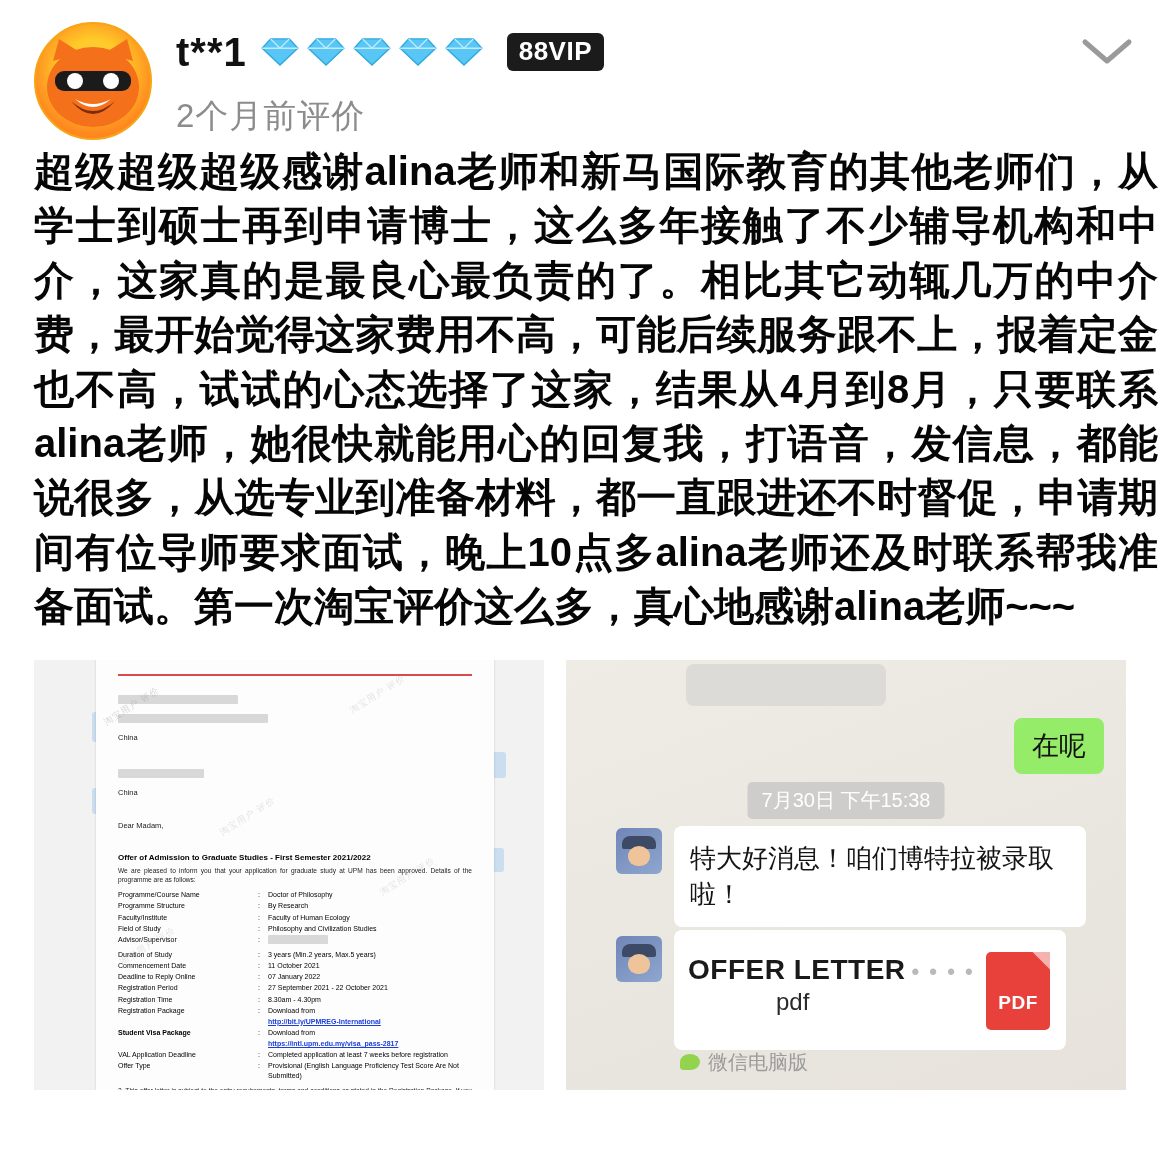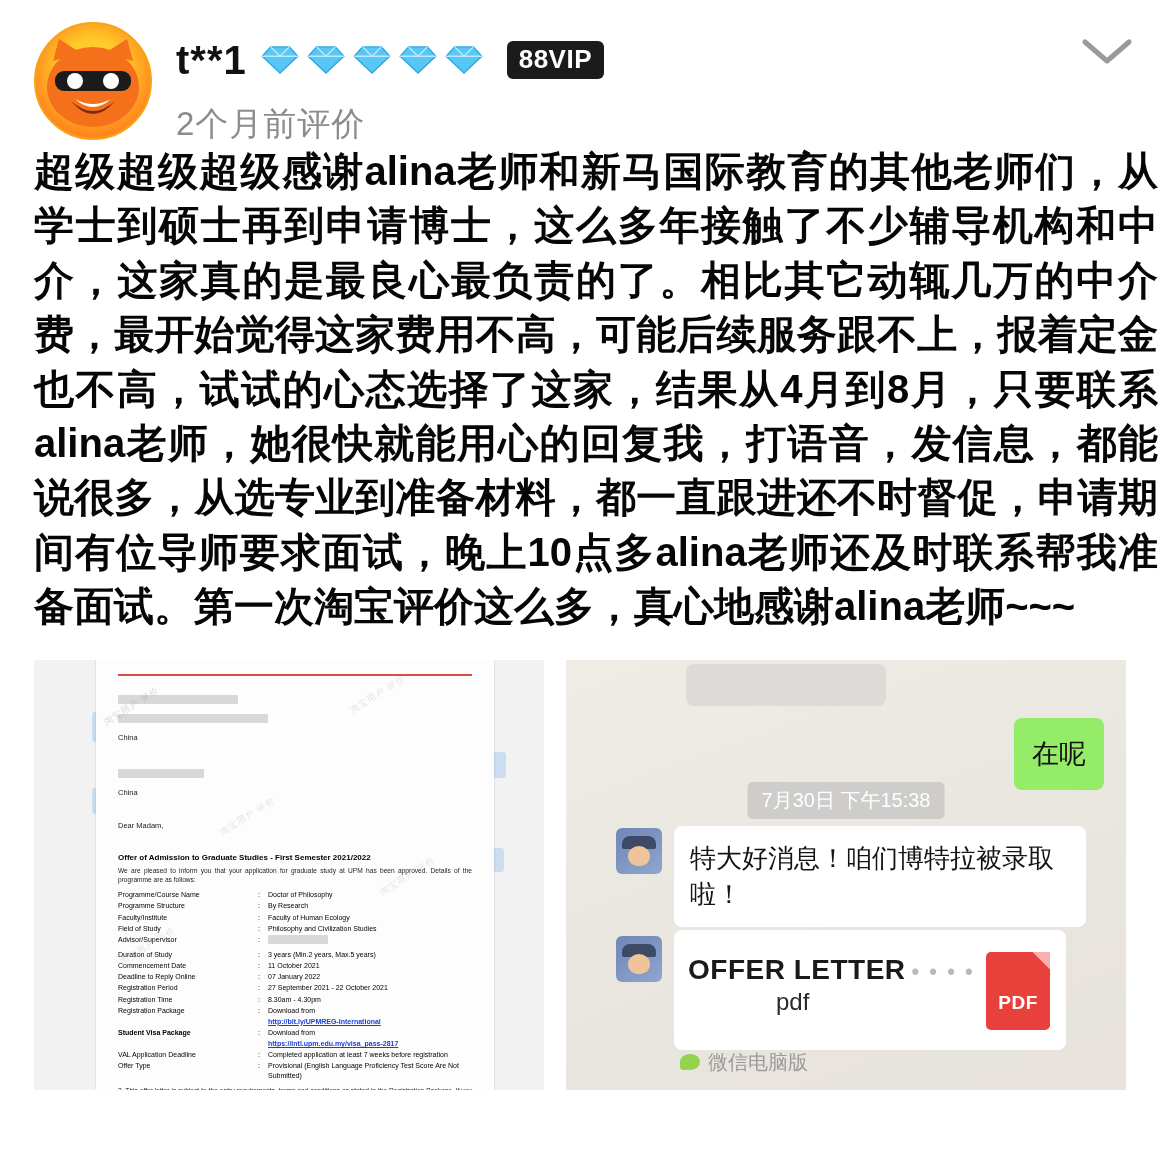--- a/index.html
+++ b/index.html
@@ -42,21 +42,20 @@
   .user-block {
     margin-left: 24px;
     flex: 1 1 auto;
     padding-top: 4px;
   }
   .user-row {
     display: flex;
     align-items: center;
     gap: 14px;
     height: 52px;
-    margin-top: 8px;
   }
   .username {
     font-size: 40px;
     font-weight: 700;
     color: #111;
     letter-spacing: 1px;
     line-height: 1;
   }
   .diamonds {
     display: flex;
@@ -223,21 +222,21 @@
     background: rgba(205,205,205,0.55);
     width: 200px; height: 42px;
     border-radius: 8px;
   }
   .bubble-green {
     position: absolute;
     right: 22px; top: 58px;
     background: #95ec69;
     color: #12110f;
     font-size: 27px;
-    padding: 18px 18px;
+    padding: 10px 18px;
     border-radius: 8px;
     font-weight: 500;
   }
   .chat-time {
     position: absolute;
     left: 50%;
     transform: translateX(-50%);
     top: 122px;
     background: rgba(190,190,190,0.65);
     color: #ffffff;

